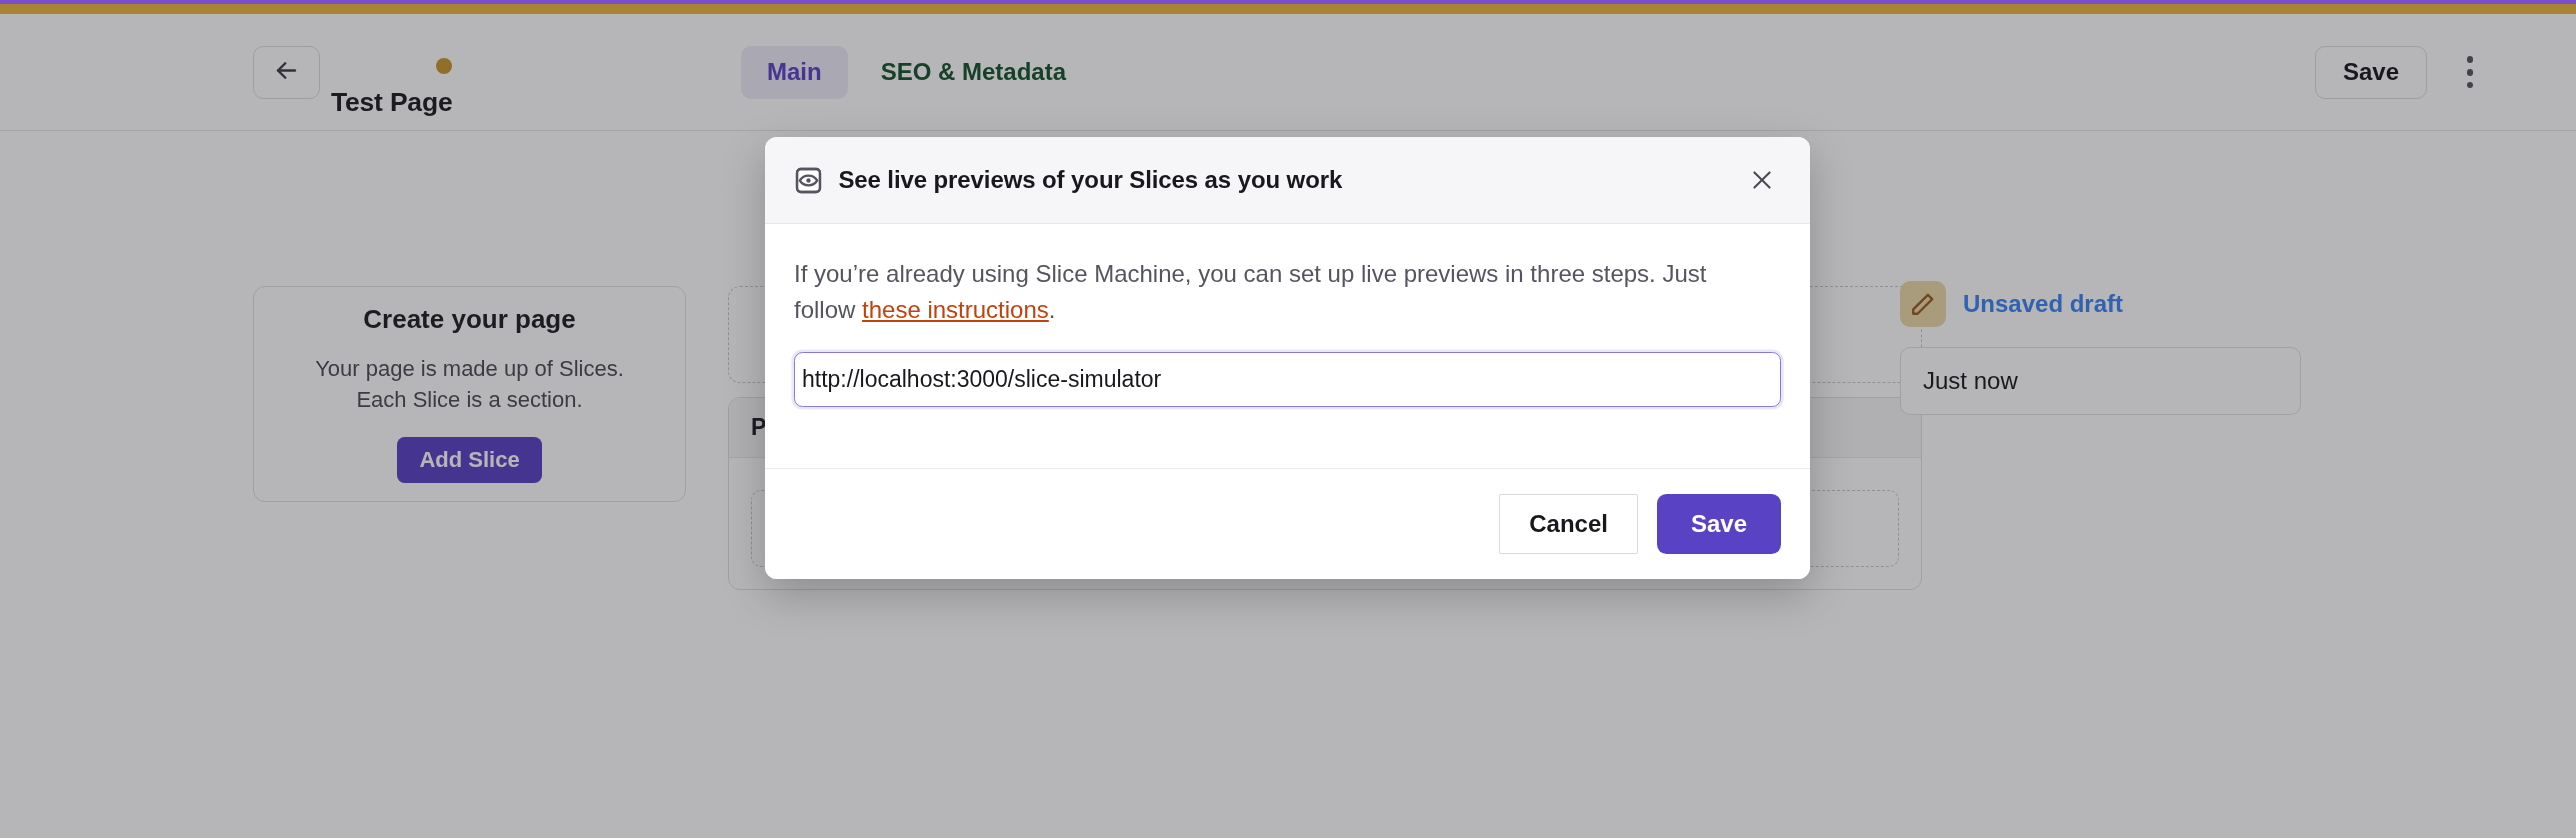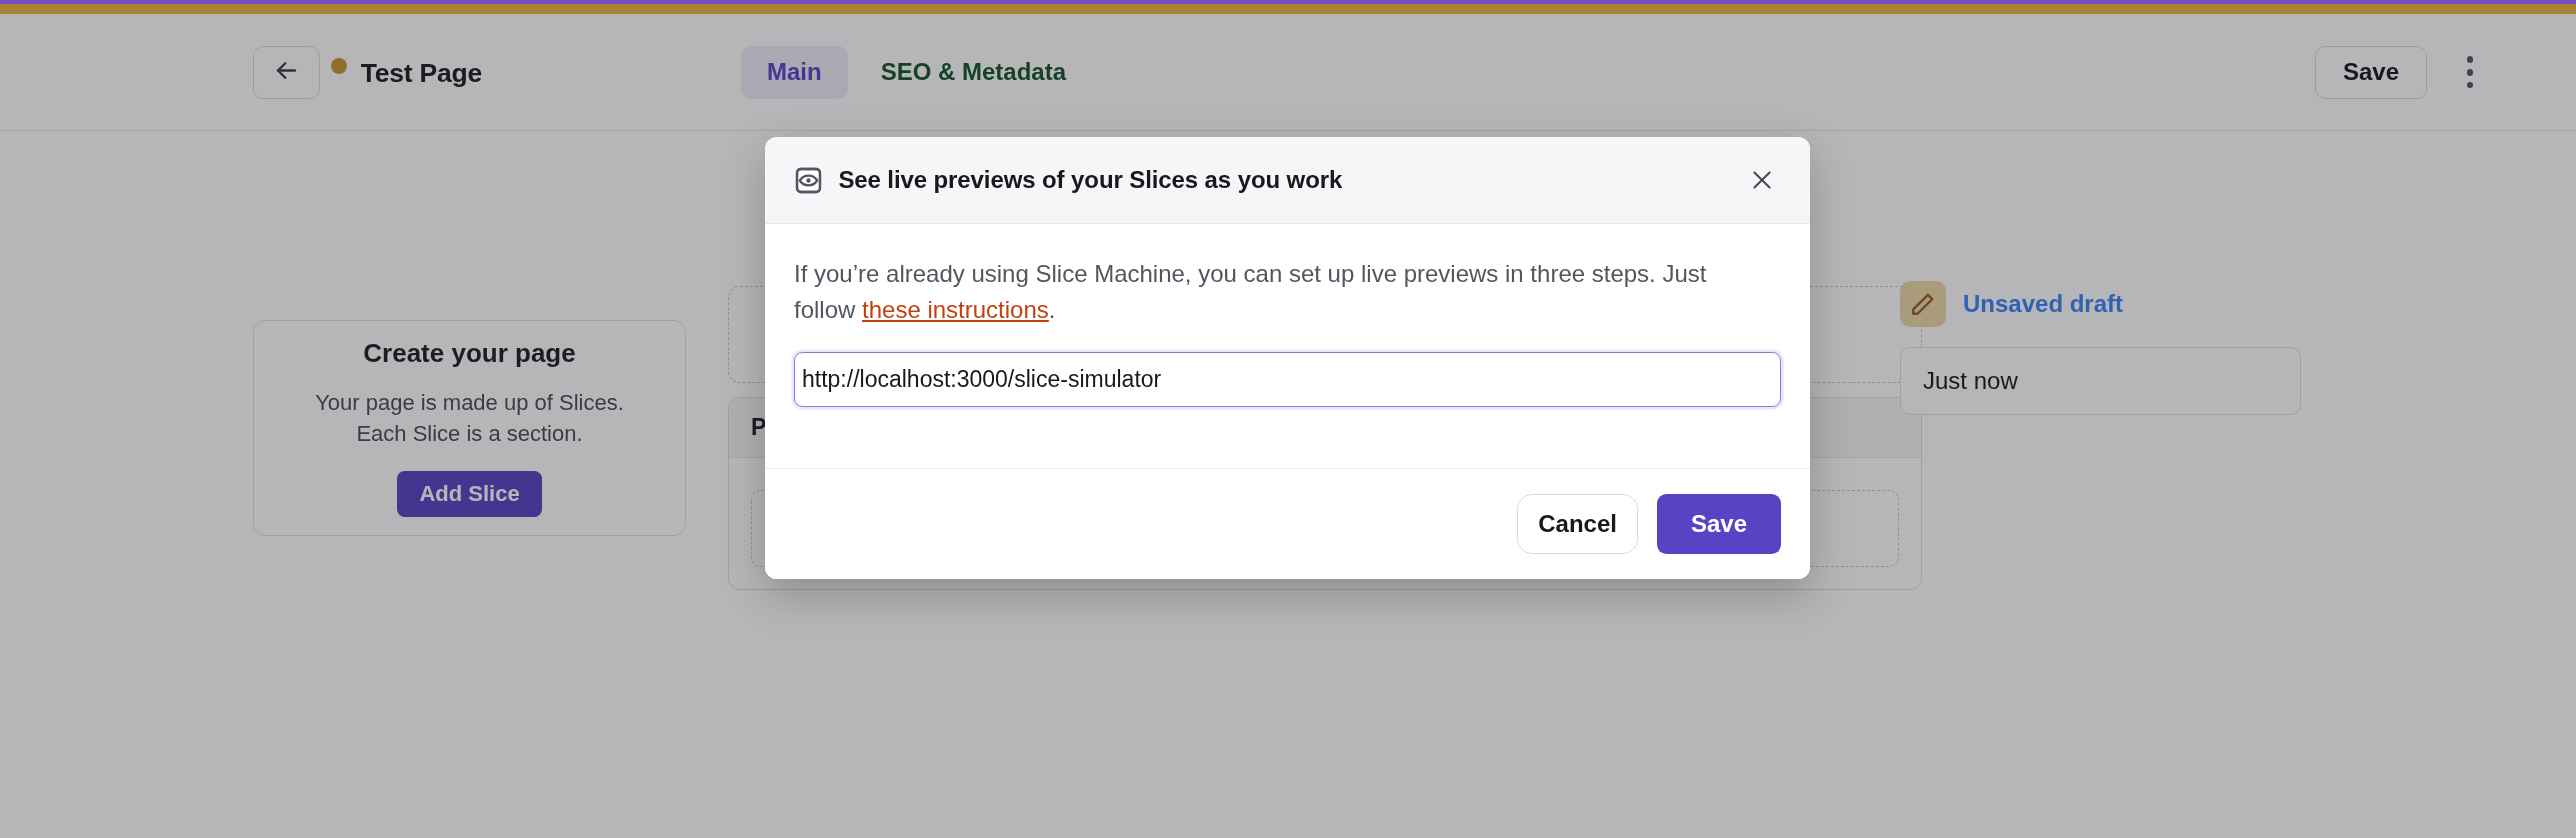--- a/index.html
+++ b/index.html
@@ -28,21 +28,21 @@
   }
   .back-btn {
     position:absolute; left:253px; top:32px;
     width:67px; height:53px;
     border:0.9px solid #dcd9dc; border-radius:10.2px;
     background:#ffffff;
     display:flex; align-items:center; justify-content:center;
   }
   .back-btn svg { width:29px; height:29px; }
 
-  .page-title-wrap { position:absolute; left:331px; top:44px; display:flex; align-items:flex-start; gap:13.7px; }
+  .page-title-wrap { position:absolute; left:331px; top:44px; display:flex; align-items:flex-end; gap:13.7px;flex-direction:column; }
   .status-dot { width:16px; height:16px; border-radius:50%; background:#c9952f; display:block; }
   .page-title { font-size:26.5px; font-weight:700; color:#1b1b1f; letter-spacing:-0.2px; }
 
   .tabs { position:absolute; left:733px; top:32px; display:flex; align-items:center; gap:7px;padding-left:8px; }
   .tab {
     height:53px; padding:0 26px;
     display:flex; align-items:center; justify-content:center;
     border-radius:10.2px; font-size:24px; color:#14532d; font-weight:700;
     background:transparent; white-space:nowrap;
   }
@@ -59,21 +59,21 @@
   .kebab i { display:block; width:6.8px; height:6.8px; border-radius:50%; background:#55555f; }
 
   
   .app-body { position:relative; width:100%; height:708px; background:#ffffff; padding-top:27px; }
 
   .create-card {
     position:absolute; left:253px; top:155px;
     width:433px; height:216px;
     border:0.9px solid #e0dee1; border-radius:12px;
     background:#ffffff;
-    display:flex; flex-direction:column; align-items:center; justify-content:center;margin-top:34px;
+    display:flex; flex-direction:column; align-items:center; justify-content:center;
   }
   .create-title { font-size:26px; font-weight:700; color:#1d1d22; margin-bottom:19px; }
   .create-sub { font-size:22px; color:#4b4b55; line-height:1.38; text-align:center; }
   .add-slice-btn {
     margin-top:22px; height:46px; padding:0 22px;
     background:#5a42c4; color:#ffffff; border:none; border-radius:7.7px;
     font-size:22px; font-weight:600;
     display:flex; align-items:center; justify-content:center;
     font-family:"Liberation Sans", sans-serif;
   }
@@ -155,22 +155,22 @@
   }
 
   .modal-foot {
     flex:0 0 auto; height:111px;
     border-top:0.9px solid #eceaef;
     display:flex; align-items:center; justify-content:flex-end;
     gap:19px; padding:0 29px;
     background:#ffffff;
   }
   .btn-cancel {
-    height:60px; padding:0 20px;
-    border:0.9px solid #dcd9dc; border-radius:15px; background:#ffffff;
+    height:60px; padding:0 29px;
+    border:0.9px solid #dcd9dc; border-radius:1px; background:#ffffff;
     font-size:24px; font-weight:600; color:#18181d;
     display:flex; align-items:center; justify-content:center;
     font-family:"Liberation Sans", sans-serif;
   }
   .btn-save {
     height:60px; padding:0 34px;
     border:none; border-radius:9.4px; background:#5a42c4;
     font-size:24px; font-weight:600; color:#ffffff;
     display:flex; align-items:center; justify-content:center;
     font-family:"Liberation Sans", sans-serif;

